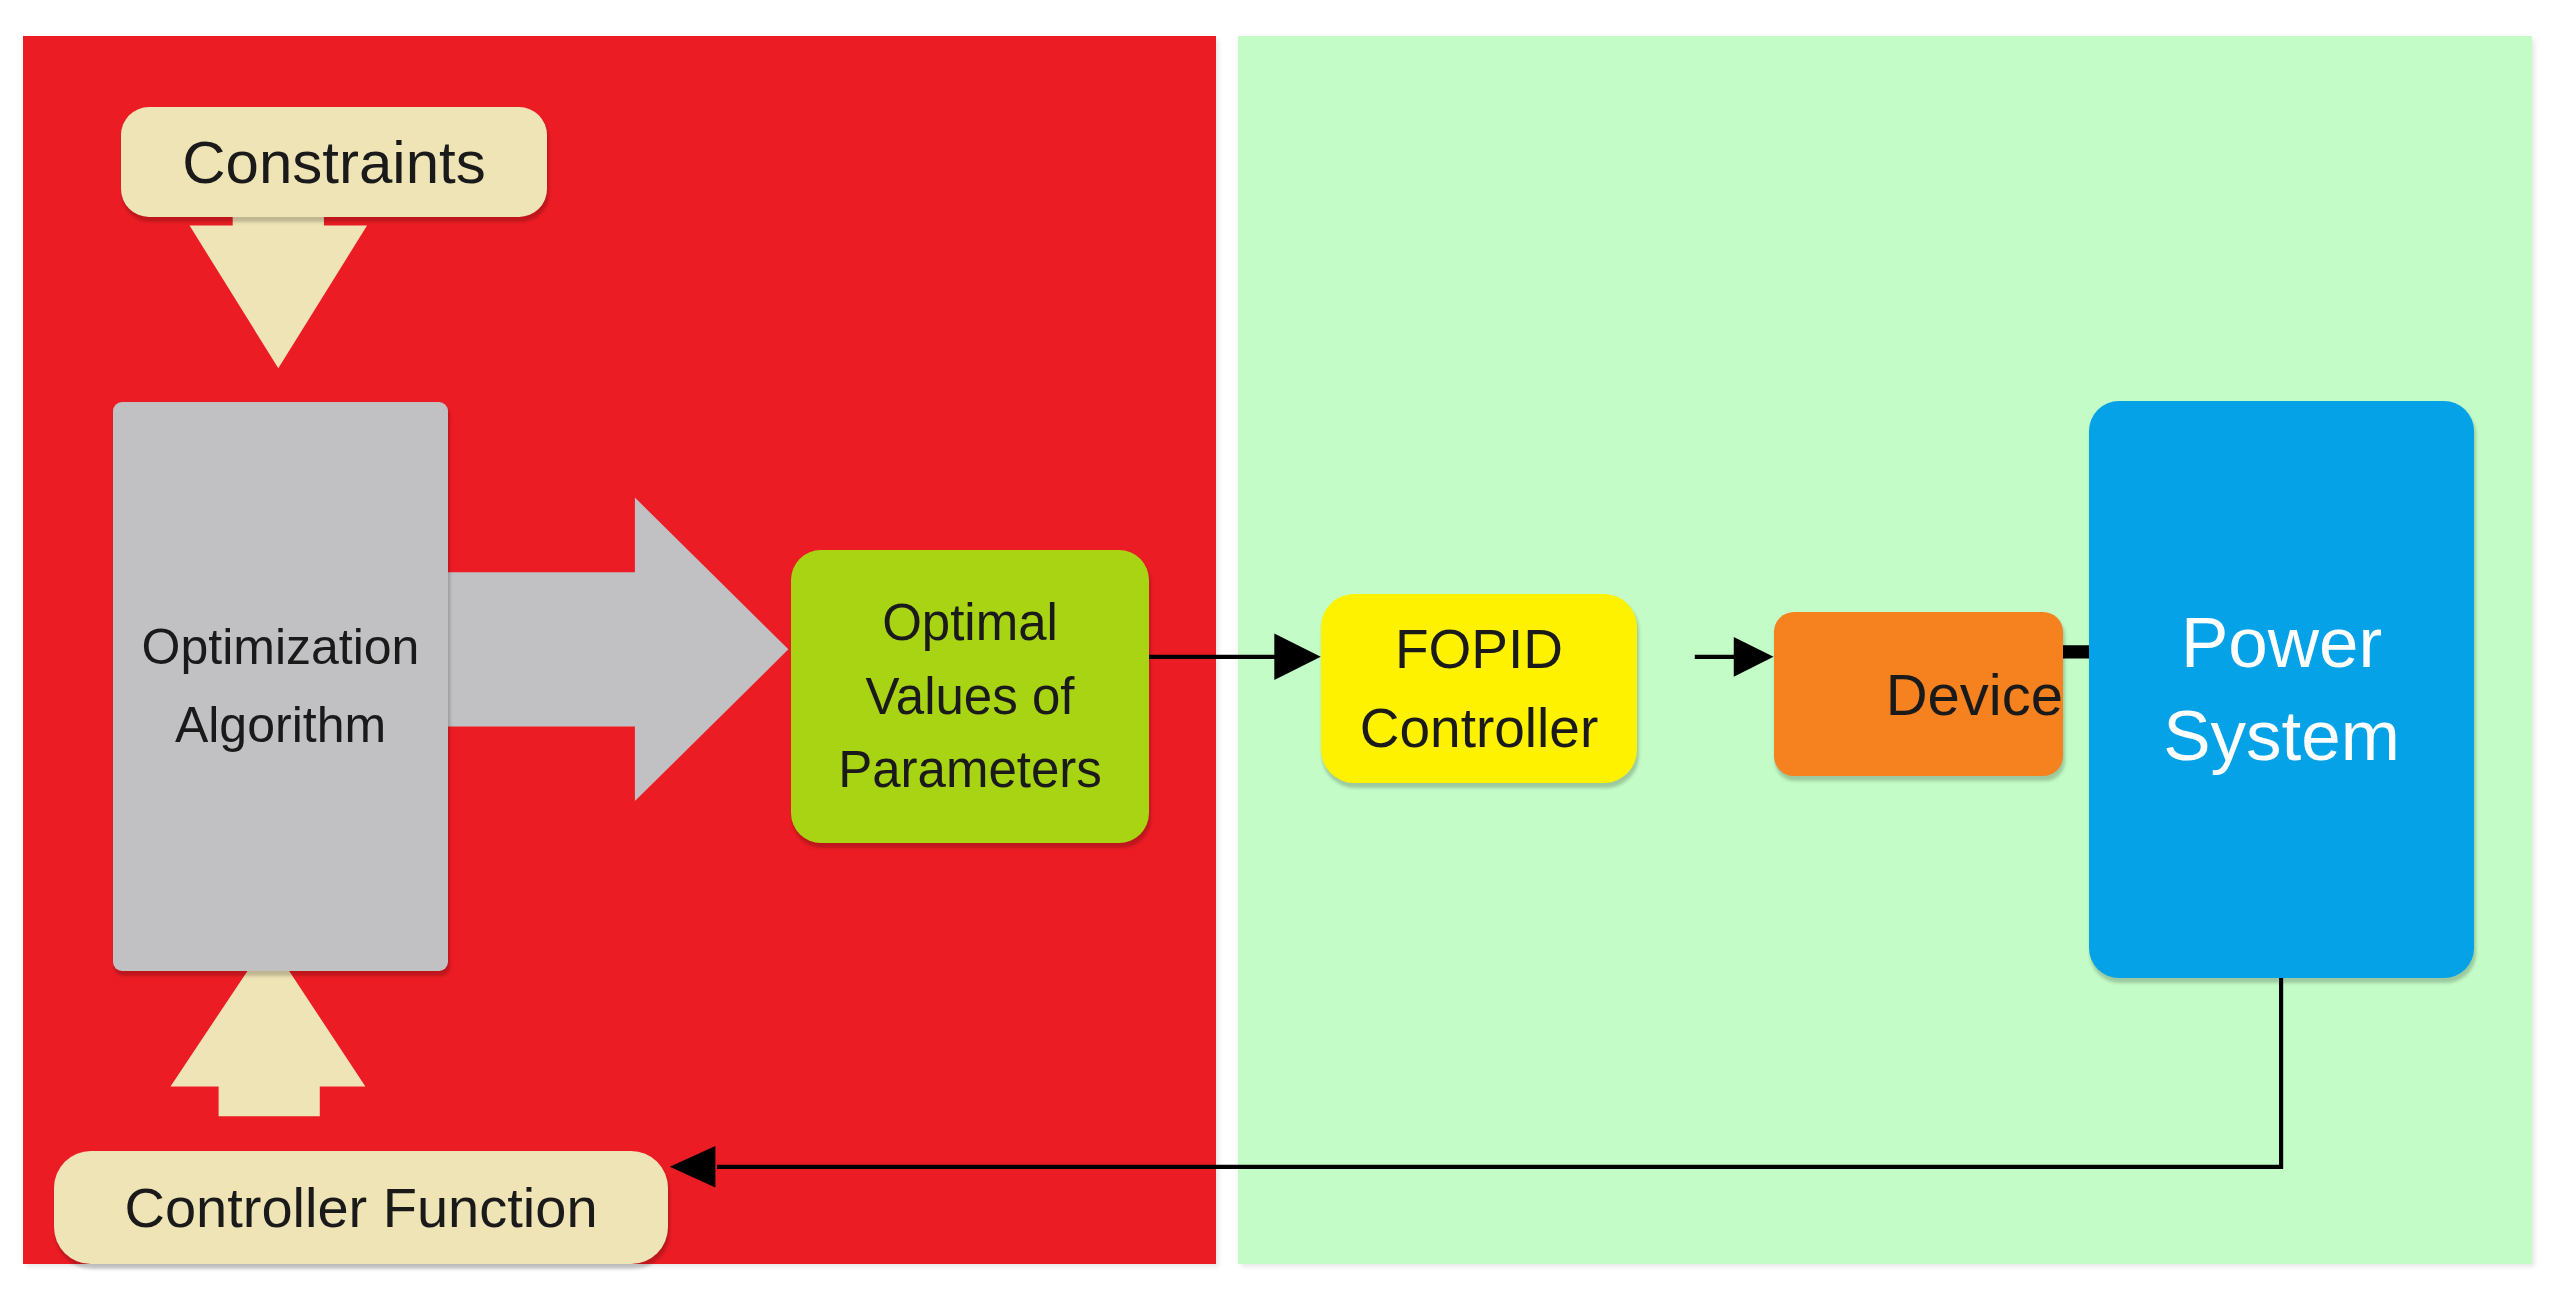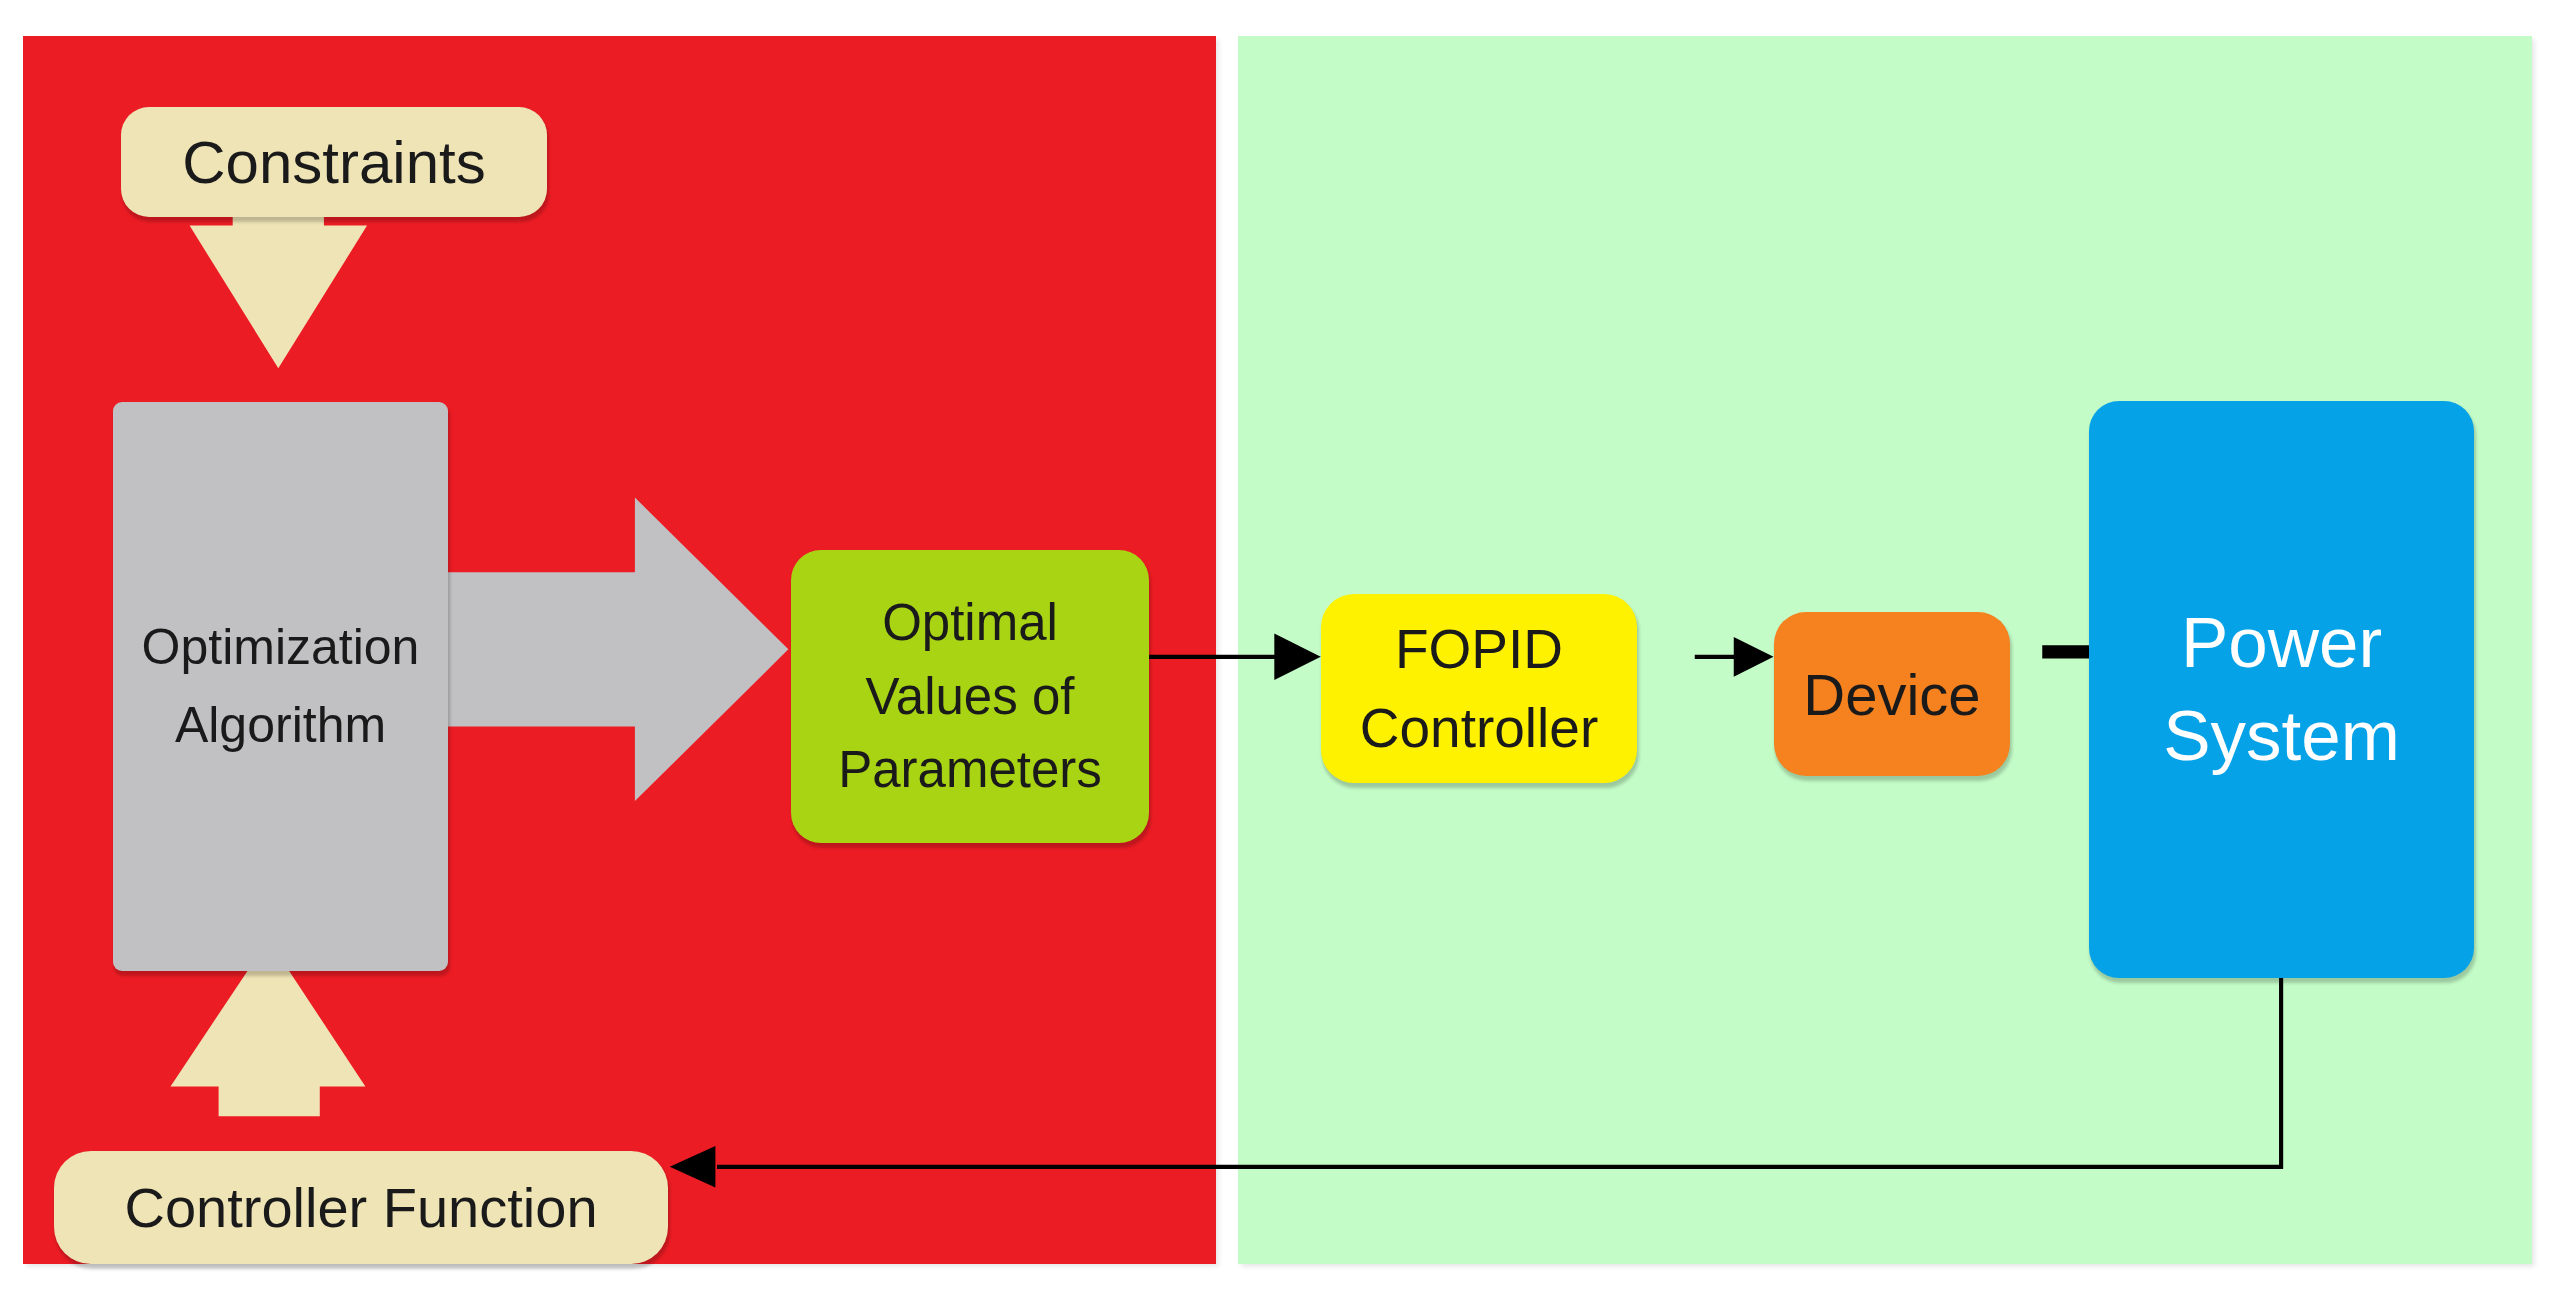--- a/index.html
+++ b/index.html
@@ -75,24 +75,25 @@
     line-height: 1.45;
   }
   #node-fopid {
     left: 1321px; top: 560px; width: 316px; height: 189px;
     background: var(--fopid_box_bg);
     border-radius: 33px;
     font-size: 55px;
     line-height: 1.42;
   }
   #node-device {
-    left: 1774px; top: 578px; width: 236px; height: 164px;
+    left: 1774px; top: 578px; width: 289px; height: 164px;
     background: var(--device_box_bg);
-    border-radius: 32px;
+    border-radius: 20px;
     font-size: 58px;
+    align-items: flex-end;
   }
   #node-power {
     left: 2089px; top: 367px; width: 385px; height: 577px;
     background: var(--power_system_box_bg);
     border-radius: 30px;
     font-size: 71px;
     line-height: 1.3;
     color: var(--text_light);
   }
   #node-objective {

